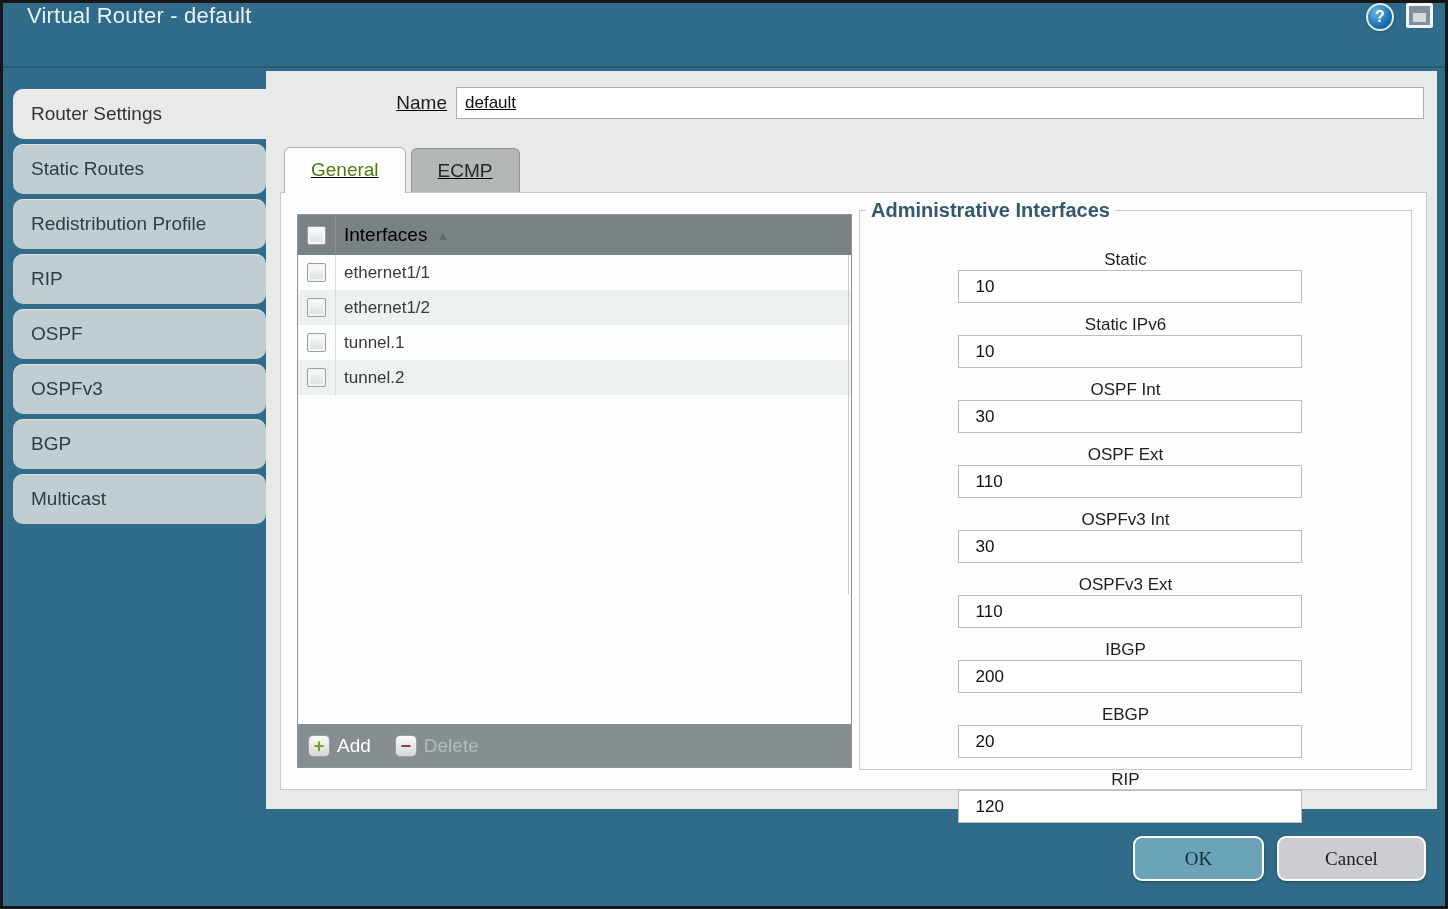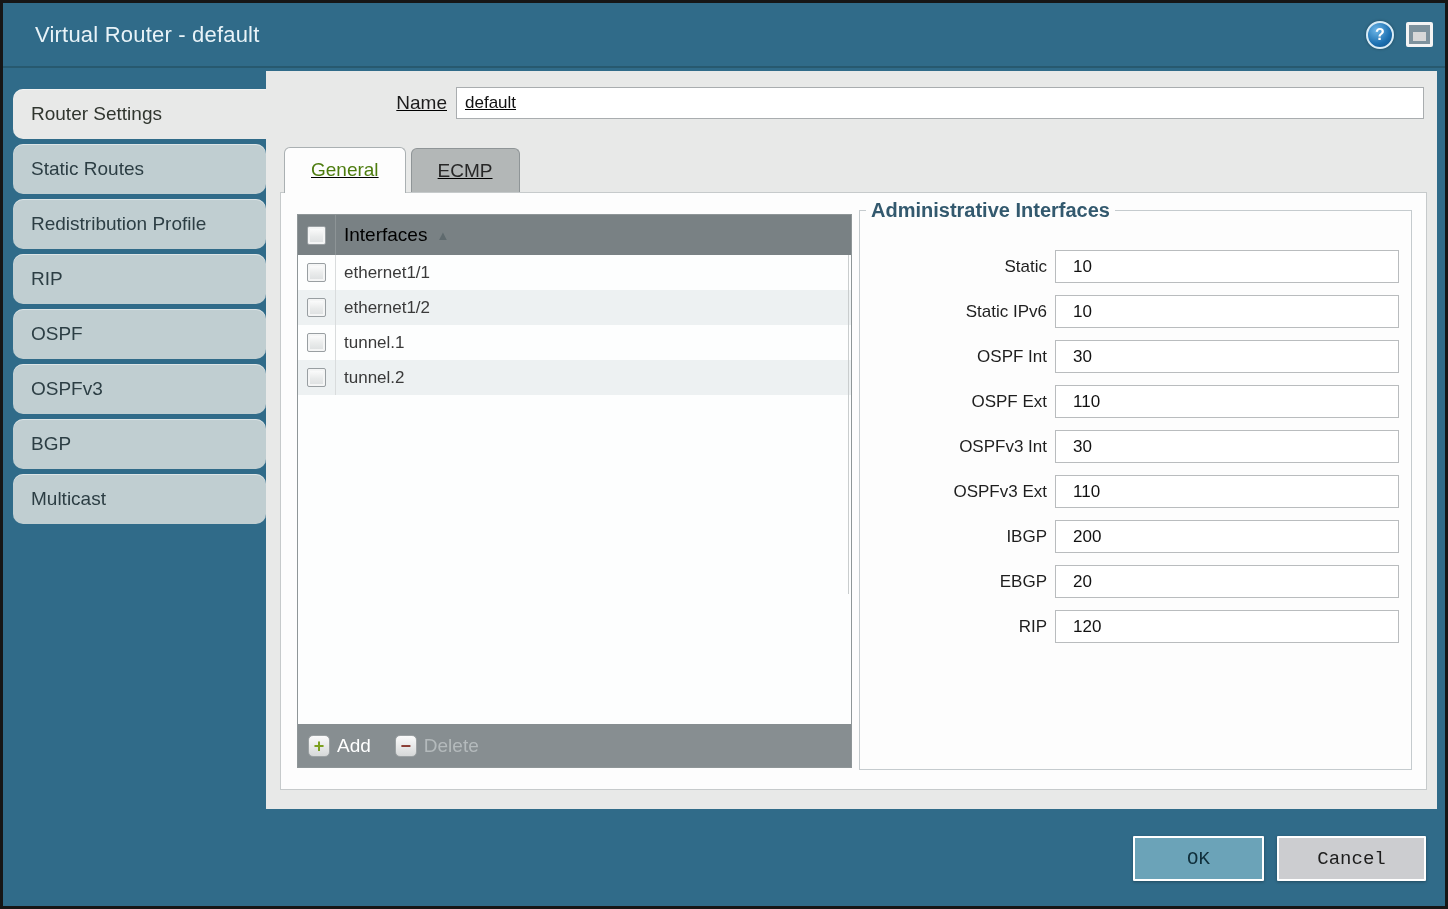--- a/index.html
+++ b/index.html
@@ -9,21 +9,21 @@
     background: #306b89;
     border: 3px solid #161616;
     position: relative;
     overflow: hidden;
   }
   #window { position: relative; width: 100%; height: 100%; }
 
   
   .titlebar {
     position: absolute; top: 0; left: 0; right: 0; height: 65px;
-    display: flex; align-items: center; padding: 0 12px 0 32px;
+    display: flex; align-items: flex-start; padding: 0 12px 0 24px;
     border-bottom: 2px solid #27596f;
   }
   .titlebar .title {
     color: #e8f3f8; font-size: 22px; letter-spacing: .2px; font-weight: 400;
   }
   .titlebar .spacer { flex: 1; }
   .help-icon {
     width: 28px; height: 28px; border-radius: 50%;
     background: radial-gradient(circle at 35% 30%, #6db6e8 0%, #1b6fb0 60%, #0f4f86 100%);
     border: 2px solid #d9ecf6;
@@ -138,32 +138,32 @@
   .tool-btn.delete .tool-label { color: #b4babc; font-size: 19px; }
 
   
   .admin-fieldset {
     position: absolute; left: 578px; top: 6px; width: 553px; height: 571px;
     border: 1px solid #c5cbce; padding-top: 16px;
   }
   .admin-fieldset legend {
     font-size: 20px; font-weight: bold; color: #33596e; margin-left: 6px; padding: 0 5px;
   }
-  .field-row { display: flex; align-items: center; margin: 12px 12px 0 0; justify-content: flex-end; }
+  .field-row { display: flex; align-items: center; margin: 12px 12px 0 0; justify-content: flex-end; flex-direction: column; }
   .field-row label { font-size: 17px; color: #1e1e1e; padding-right: 8px; text-align: right; }
   .field-row input {
     width: 344px; height: 33px; border: 1px solid #b9bcbe; background: #fff;
     font-size: 17px; padding: 0 17px; font-family: inherit; color: #111;
   }
 
   
   .dialog-buttons { position: absolute; right: 19px; bottom: 25px; display: flex; gap: 13px; }
   .btn {
-    height: 45px; border-radius: 1px; border: 2px solid #ffffff;
-    font-size: 19px; font-family: Liberation Mono, monospace; cursor: pointer;
+    height: 45px; border-radius: 9px; border: 2px solid #ffffff;
+    font-size: 19px; font-family: Liberation Serif, serif; cursor: pointer;
     box-shadow: 0 1px 3px rgba(0,0,0,.3);
     margin-top: 40px;
   }
   .btn.ok { width: 131px; background: #6ba3b8; color: #0f2e3a; }
   .btn.cancel { width: 149px; background: #cccdd0; color: #1d1d1d; }
 </style>
 </head>
 <body>
 
 <div id="window">

